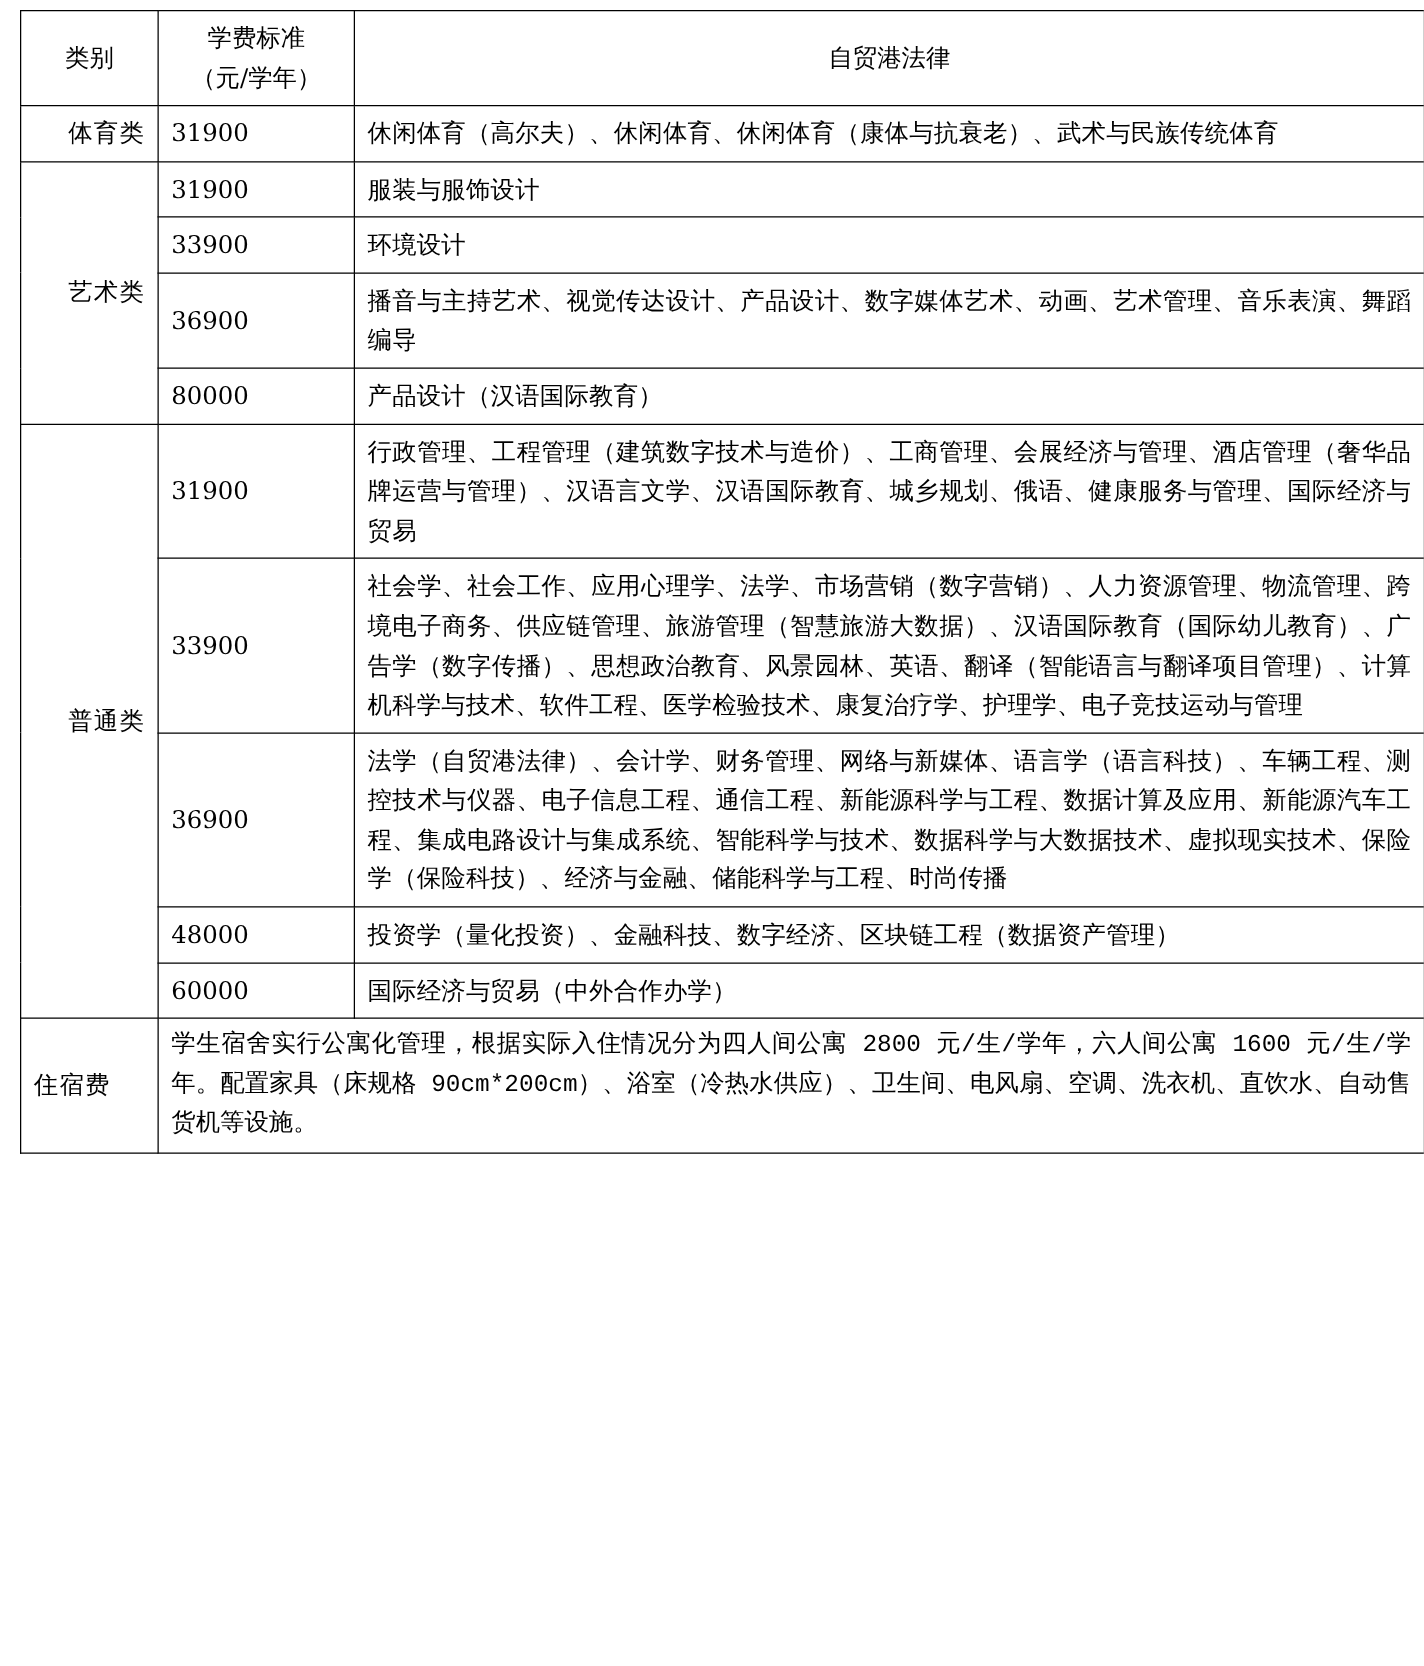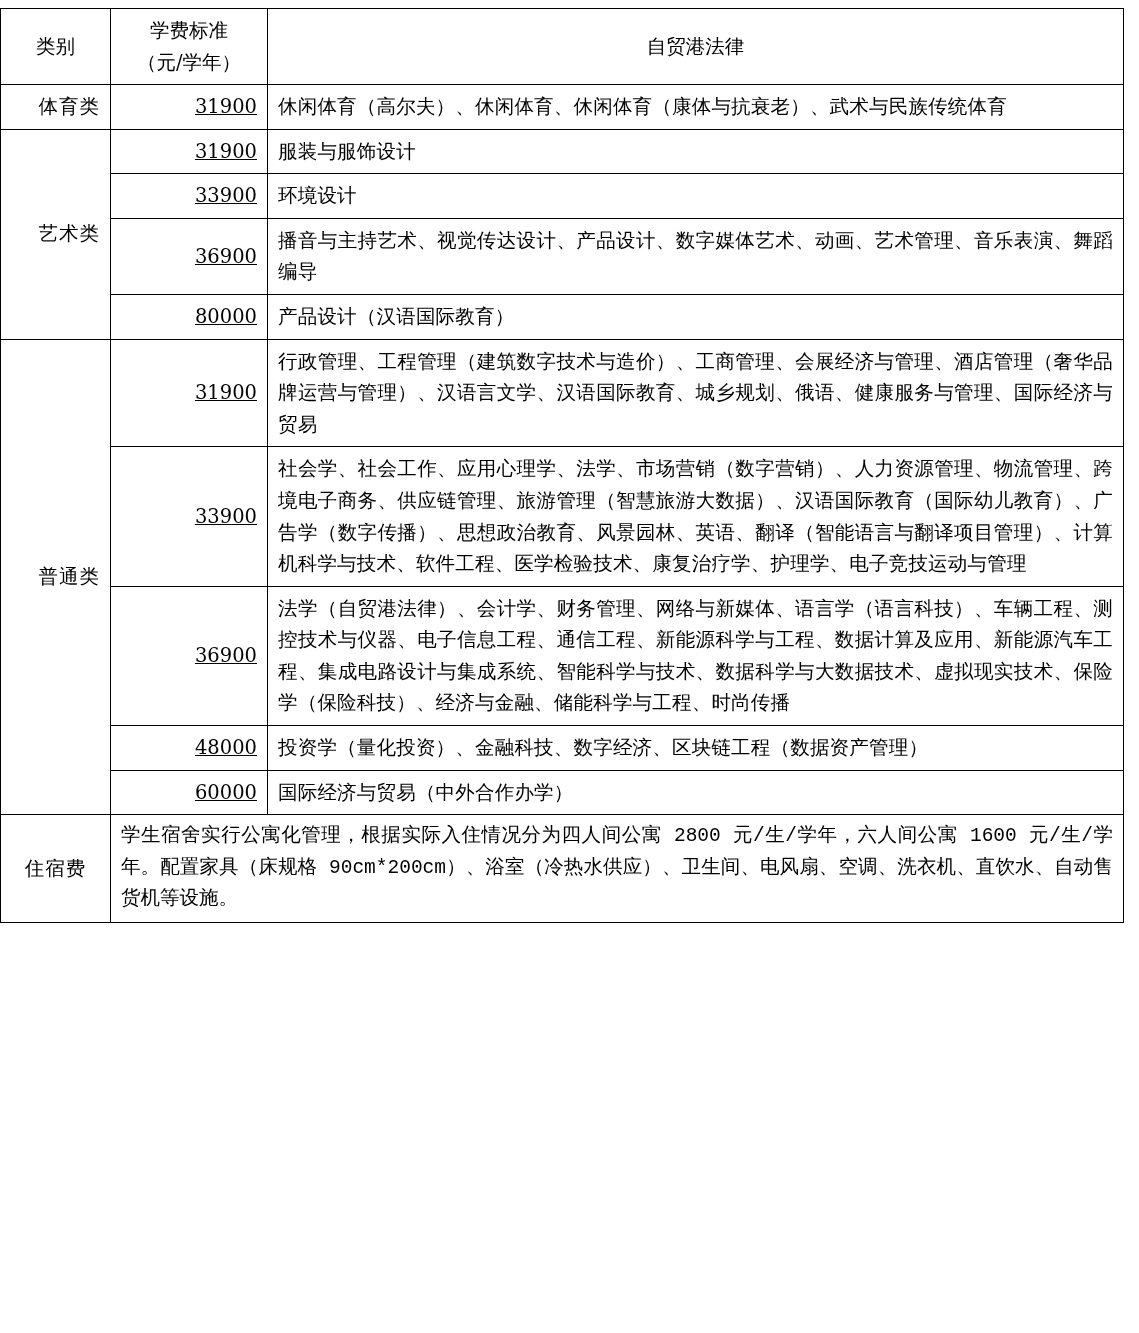--- a/index.html
+++ b/index.html
@@ -11,21 +11,21 @@
     width: 1139px;
     height: 1333px;
     font-family: "DejaVu Serif", "Liberation Serif", serif;
     color: #000000;
   }
   .sheet {
     width: 1139px;
     height: 1333px;
     position: relative;
     box-sizing: border-box;
-    padding: 8px 0;
+    padding: 8px 16px;
     border-radius: 21px;
   }
   table.fee-table {
     border-collapse: collapse;
     width: 1123px;
     table-layout: fixed;
   }
   table.fee-table td, table.fee-table th {
     border: 1px solid #000000;
     vertical-align: middle;
@@ -43,39 +43,37 @@
     font-size: 20px;
     line-height: 1.45;
     padding-top: 10px;
     padding-bottom: 10px;
   }
   .cat-cell {
     text-align: right;
     letter-spacing: 1px;
   }
   .fee-cell {
-    text-align: right;
+    text-align: left;
     font-family: "DejaVu Serif", "Liberation Serif", serif;
     font-size: 20px;
-    text-decoration: underline;
   }
   .maj-cell {
     text-align: justify;
     text-justify: inter-ideograph;
     letter-spacing: 0.2px;
   }
   .note-cell {
     text-align: justify;
     text-justify: inter-ideograph;
     padding: 14px 12px 16px 12px;
     line-height: 1.78;
     font-family: Liberation Mono, monospace;
   }
   .note-cat {
-    text-align: center;
     letter-spacing: 1px;
     font-family: Liberation Serif, serif;
   }
 </style>
 </head>
 <body>
 
 <div class="sheet">
   <table class="fee-table">
     <colgroup>

